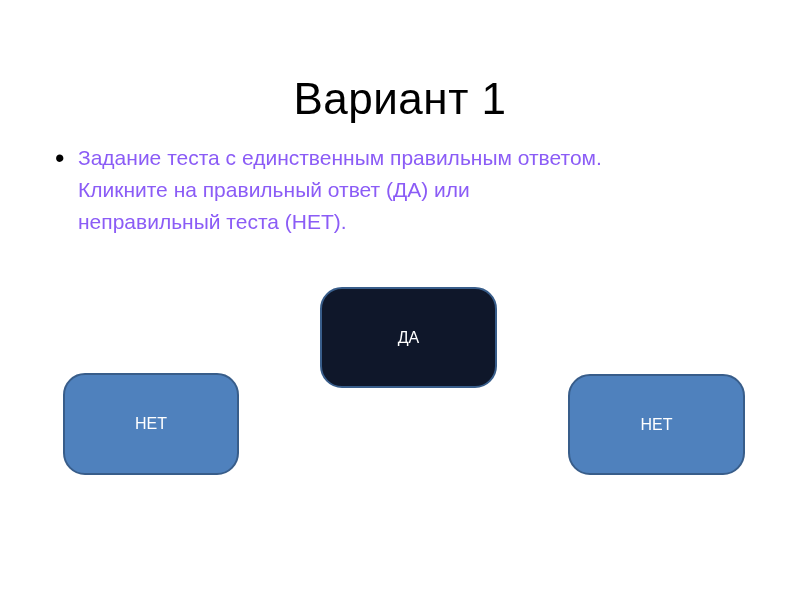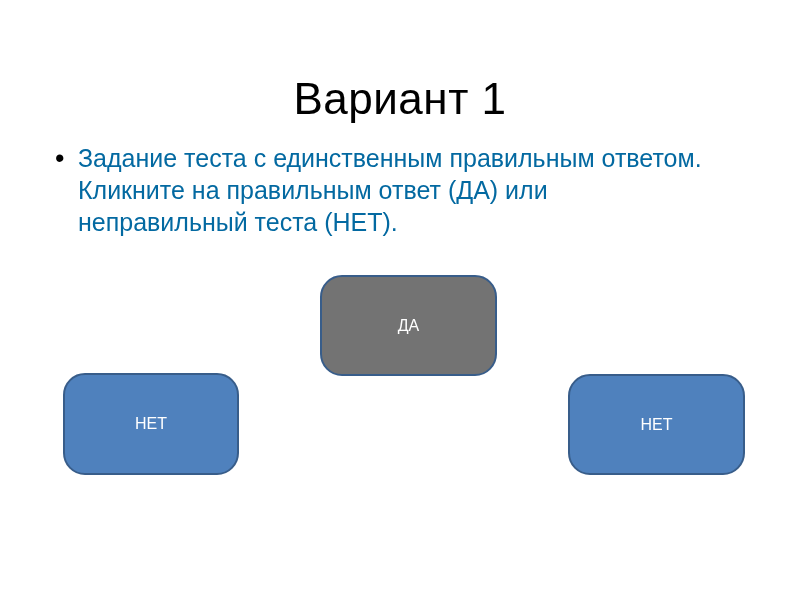--- a/index.html
+++ b/index.html
@@ -35,23 +35,23 @@
     flex: 0 0 23px;
     width: 23px;
     font-size: 27px;
     line-height: 32px;
     color: #000000;
   }
   .bullet-lines {
     flex: 1 1 auto;
   }
   .bullet-line {
-    font-size: 25px;
+    font-size: 21px;
     line-height: 32px;
-    color: #0369a1;
+    color: #8b5cf6;
     white-space: nowrap;
   }
   .btn {
     position: absolute;
     border: 2px solid #385d8a;
     border-radius: 22px;
     background: #4f81bd;
     color: #ffffff;
     display: flex;
     align-items: center;
@@ -70,26 +70,26 @@
 <body style="background: rgb(255, 255, 255);">
 
 <div class="slide">
 
   <h1 class="slide-title">Вариант 1</h1>
 
   <div class="bullet-row">
     <span class="bullet-marker">•</span>
     <div class="bullet-lines">
       <div class="bullet-line">Задание теста с единственным правильным ответом.</div>
-      <div class="bullet-line">Кликните на правильным ответ (ДА) или</div>
+      <div class="bullet-line">Кликните на правильный ответ (ДА) или</div>
       <div class="bullet-line">неправильный теста (НЕТ).</div>
     </div>
   </div>
 
-  <button class="btn btn-yes" style="background: #737373; border-color: rgb(56, 93, 138); color: rgb(255, 255, 255);">
+  <button class="btn btn-yes" style="background: #0f172a; border-color: rgb(56, 93, 138); color: rgb(255, 255, 255); margin-top: 12px;">
     <span>ДА</span>
   </button>
 
   <button class="btn btn-no-l" style="background: rgb(79, 129, 189); border-color: rgb(56, 93, 138); color: rgb(255, 255, 255);">
     <span>НЕТ</span>
   </button>
 
   <button class="btn btn-no-r" style="background: rgb(79, 129, 189); border-color: rgb(56, 93, 138); color: rgb(255, 255, 255);">
     <span>НЕТ</span>
   </button>

